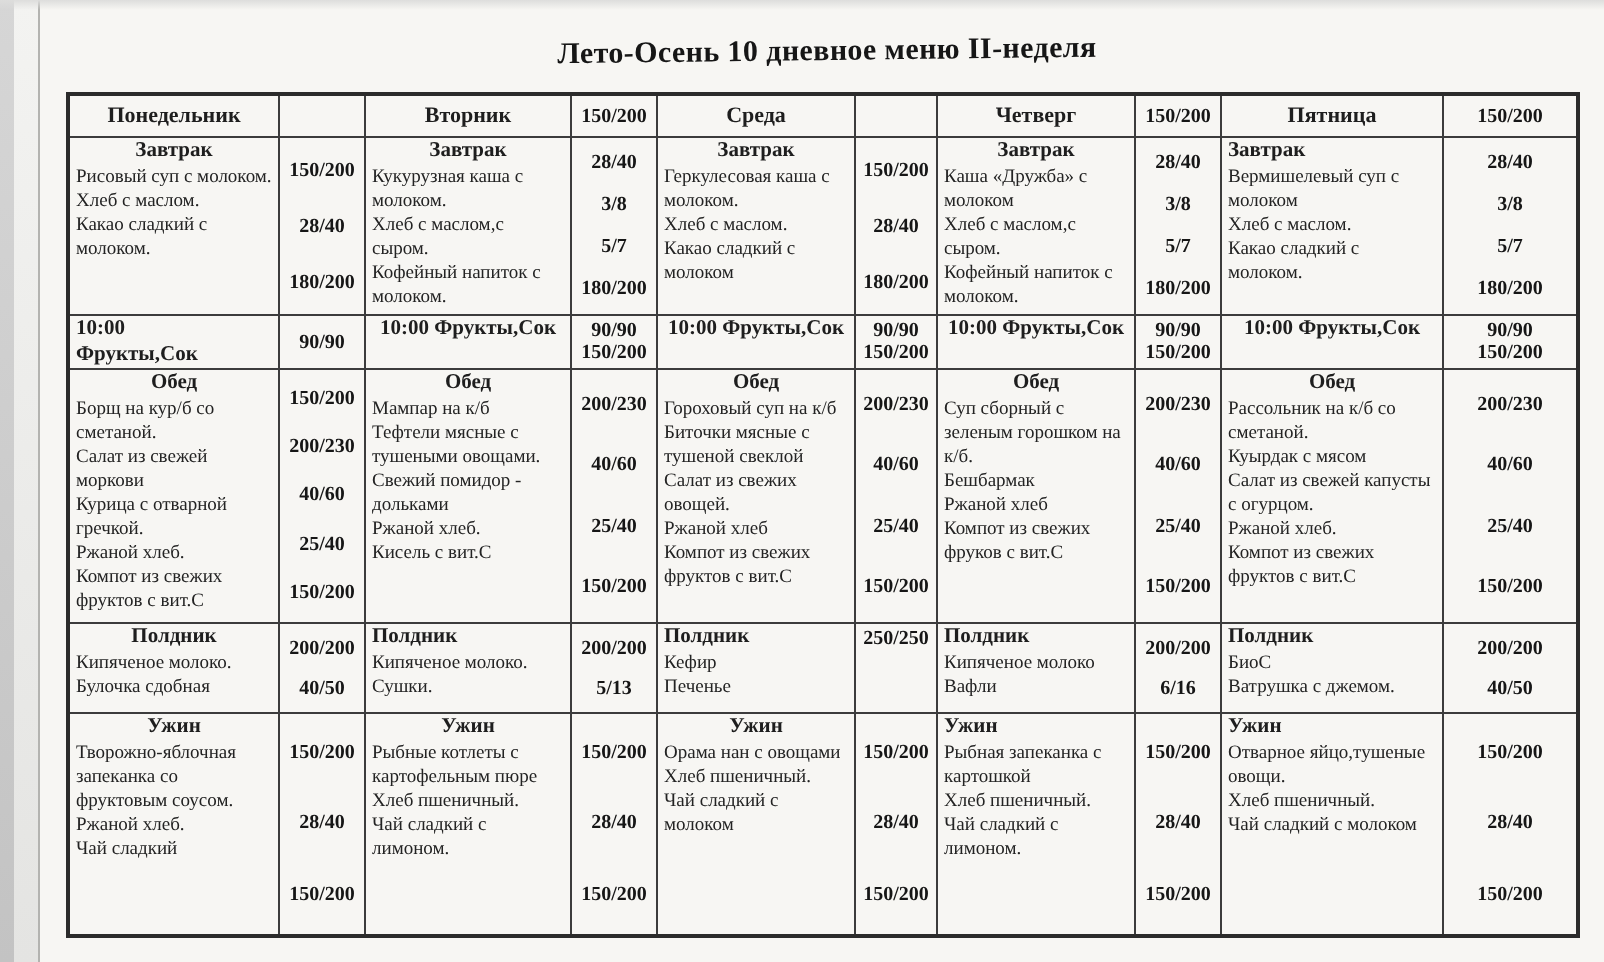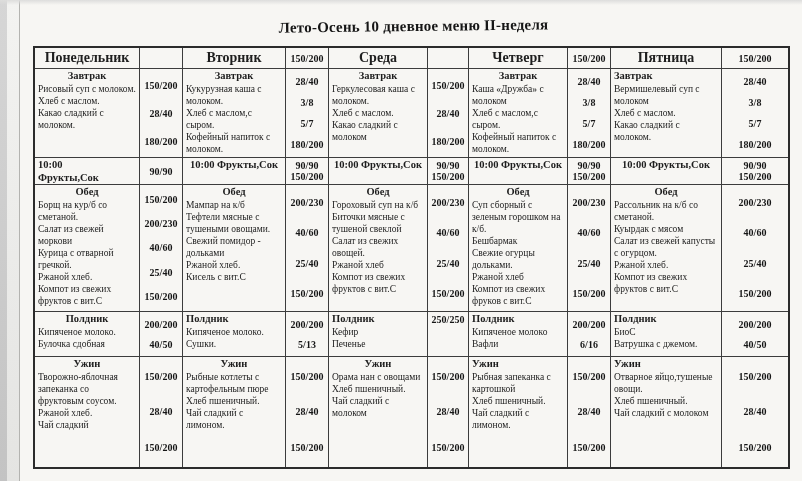--- a/index.html
+++ b/index.html
@@ -23,21 +23,21 @@
   }
   .menu-table{
     position:absolute;left:33px;top:46px;
     display:grid;
     grid-template-columns:104px 42px 102px 42px 98px 40px 98px 42px 110px 66px;
     grid-template-rows:20px 88px 26px 126px 44px 110px;
     gap:1px;background:#3c3c3c;border:2px solid #2b2b2b;
   }
   .cell{background:#f7f6f3;overflow:hidden;}
   .day-header{display:flex;align-items:center;justify-content:center;
-    font-weight:700;font-size:14px;}
+    font-weight:700;font-size:11px;}
   .meal-text{padding:1px 3px 2px;}
   .meal-heading{font-weight:700;font-size:10.5px;text-align:center;
     white-space:pre-line;line-height:1.2;}
   .meal-heading.align-l{text-align:left;}
   .dish{font-size:9.5px;line-height:1.27;color:#232323;}
   .val-cell{display:flex;flex-direction:column;justify-content:space-around;
     align-items:center;padding:2px 0;}
   .val{font-weight:700;font-size:10px;white-space:nowrap;color:#161616;}
 </style>
 </head>
@@ -245,21 +245,20 @@
       <div class="meal-heading align-c">10:00 Фрукты,Сок</div>
     </div>
     <div class="cell val-cell" style="grid-area: 3 / 8;">
       <div class="val">90/90</div>
       <div class="val">150/200</div>
     </div>
     <div class="cell meal-text" style="grid-area: 4 / 7;">
       <div class="meal-heading align-c">Обед</div>
       <div class="dish">Суп сборный с зеленым горошком на к/б.</div>
       <div class="dish">Бешбармак</div>
-      <div class="dish">Свежие огурцы дольками.</div>
       <div class="dish">Ржаной хлеб</div>
       <div class="dish">Компот из свежих фруков с вит.С</div>
     </div>
     <div class="cell val-cell" style="grid-area: 4 / 8;">
       <div class="val">200/230</div>
       <div class="val">40/60</div>
       <div class="val">25/40</div>
       <div class="val">150/200</div>
     </div>
     <div class="cell meal-text" style="grid-area: 5 / 7;">

